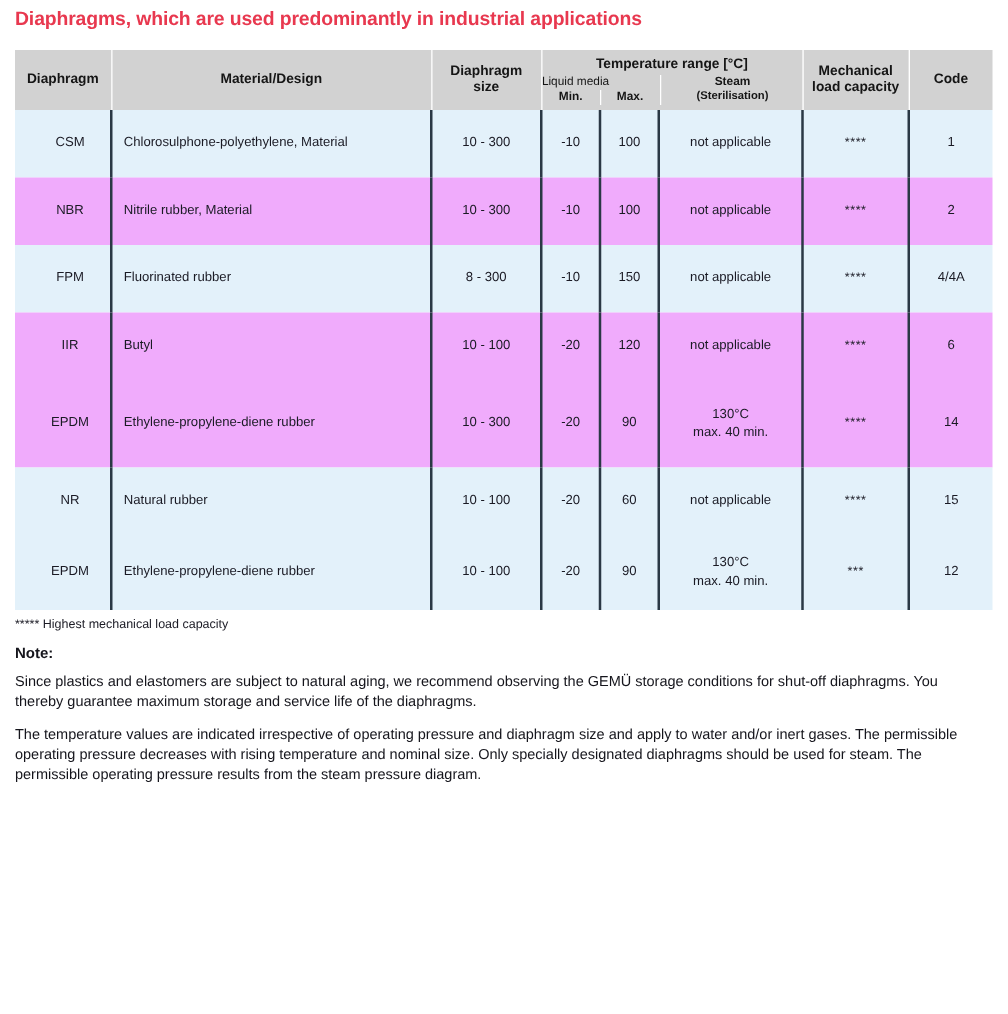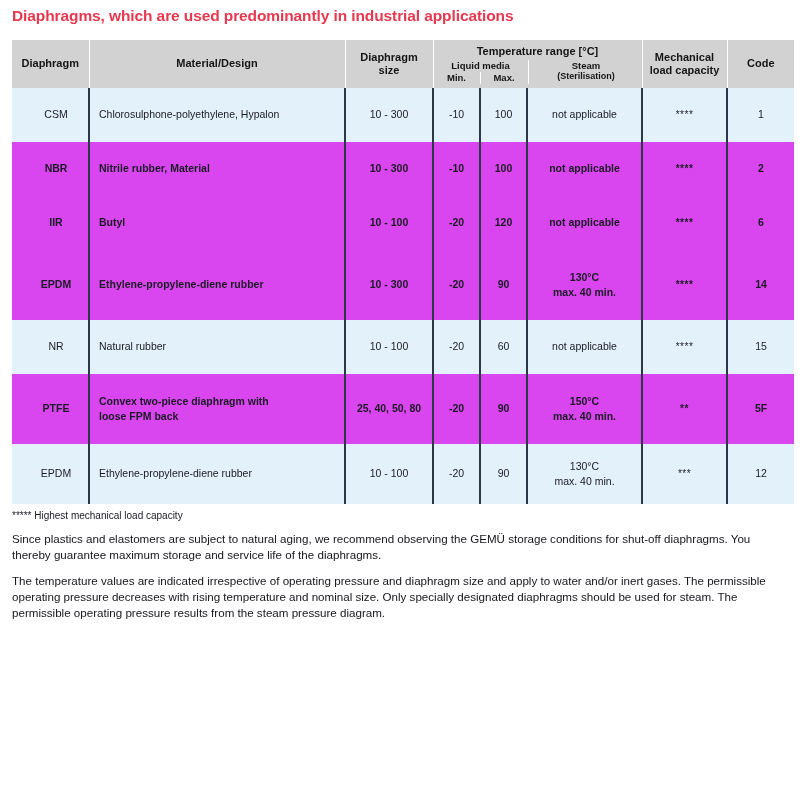--- a/index.html
+++ b/index.html
@@ -74,22 +74,22 @@
   thead th.temp-group {
     border-bottom: none;
     padding-bottom: 2px;
     padding-top: 5px;
     font-size: 11.5px;
   }
   .hdr-tall { height: 48px; }
 
   .liquid-media-label {
     font-size: 9.5px;
-    font-weight: bold;
-    text-align: center;
+    font-weight: normal;
+    text-align: left;
     color: #151515;
     line-height: 1.25;
     padding-bottom: 1px;
   }
   .minmax-row {
     display: flex;
   }
   .minmax-row > div {
     flex: 0 0 47px;
     text-align: center;
@@ -123,21 +123,21 @@
   tbody tr td.mat {
     text-align: left;
     padding-left: 9px;
   }
   tbody tr td.diaph {
     text-align: center;
     padding-left: 12px;
     border-right: 2px solid #2b3845;
   }
   tbody tr.alt td { background: #e3f1fa; }
-  tbody tr.plain td { background: #d946ef; font-weight: bold; }
+  tbody tr.plain td { background: #f0abfc; }
 
   .two-line { line-height: 1.35; }
   .stars { letter-spacing: 0.5px; font-size: 10px; }
 
   
   .footnote {
     margin-top: 5px;
     font-size: 10px;
     color: #1a1a24;
     line-height: 1.3;
@@ -202,38 +202,48 @@
           <th>
             <div>Mechanical</div>
             <div>load capacity</div>
           </th>
           <th>Code</th>
         </tr>
       </thead>
       <tbody>
           <tr class="alt" style="height: 54px;">
             <td class="diaph">CSM</td>
-            <td class="mat">Chlorosulphone-polyethylene, Hypalon</td>
+            <td class="mat">Chlorosulphone-polyethylene, Material</td>
             <td>10 - 300</td>
             <td>-10</td>
             <td>100</td>
             <td>not applicable</td>
             <td class="stars">****</td>
             <td>1</td>
           </tr>
           <tr class="plain" style="height: 54px;">
             <td class="diaph">NBR</td>
             <td class="mat">Nitrile rubber, Material</td>
             <td>10 - 300</td>
             <td>-10</td>
             <td>100</td>
             <td>not applicable</td>
             <td class="stars">****</td>
             <td>2</td>
           </tr>
+          <tr class="alt" style="height: 54px;">
+            <td class="diaph">FPM</td>
+            <td class="mat">Fluorinated rubber</td>
+            <td>8 - 300</td>
+            <td>-10</td>
+            <td>150</td>
+            <td>not applicable</td>
+            <td class="stars">****</td>
+            <td>4/4A</td>
+          </tr>
           <tr class="plain" style="height: 54px;">
             <td class="diaph">IIR</td>
             <td class="mat">Butyl</td>
             <td>10 - 100</td>
             <td>-20</td>
             <td>120</td>
             <td>not applicable</td>
             <td class="stars">****</td>
             <td>6</td>
           </tr>
@@ -252,51 +262,36 @@
           </tr>
           <tr class="alt" style="height: 54px;">
             <td class="diaph">NR</td>
             <td class="mat">Natural rubber</td>
             <td>10 - 100</td>
             <td>-20</td>
             <td>60</td>
             <td>not applicable</td>
             <td class="stars">****</td>
             <td>15</td>
-          </tr>
-          <tr class="plain" style="height: 70px;">
-            <td class="diaph">PTFE</td>
-            <td class="mat two-line">
-              <div>Convex two-piece diaphragm with</div>
-              <div>loose FPM back</div>
-            </td>
-            <td>25, 40, 50, 80</td>
-            <td>-20</td>
-            <td>90</td>
-            <td class="two-line">
-              <div>150°C</div>
-              <div>max. 40 min.</div>
-            </td>
-            <td class="stars">**</td>
-            <td>5F</td>
           </tr>
           <tr class="alt" style="height: 60px;">
             <td class="diaph">EPDM</td>
             <td class="mat">Ethylene-propylene-diene rubber</td>
             <td>10 - 100</td>
             <td>-20</td>
             <td>90</td>
             <td class="two-line">
               <div>130°C</div>
               <div>max. 40 min.</div>
             </td>
             <td class="stars">***</td>
             <td>12</td>
           </tr>
         </tbody>
     </table>
   </div>
 
   <div class="footnote">***** Highest mechanical load capacity</div>
+  <div class="note-label">Note:</div>
   <div class="para">Since plastics and elastomers are subject to natural aging, we recommend observing the GEMÜ storage conditions for shut-off diaphragms. You thereby guarantee maximum storage and service life of the diaphragms.</div>
   <div class="para">The temperature values are indicated irrespective of operating pressure and diaphragm size and apply to water and/or inert gases. The permissible operating pressure decreases with rising temperature and nominal size. Only specially designated diaphragms should be used for steam. The permissible operating pressure results from the steam pressure diagram.</div>
 
 </div>
 
 </body></html>

